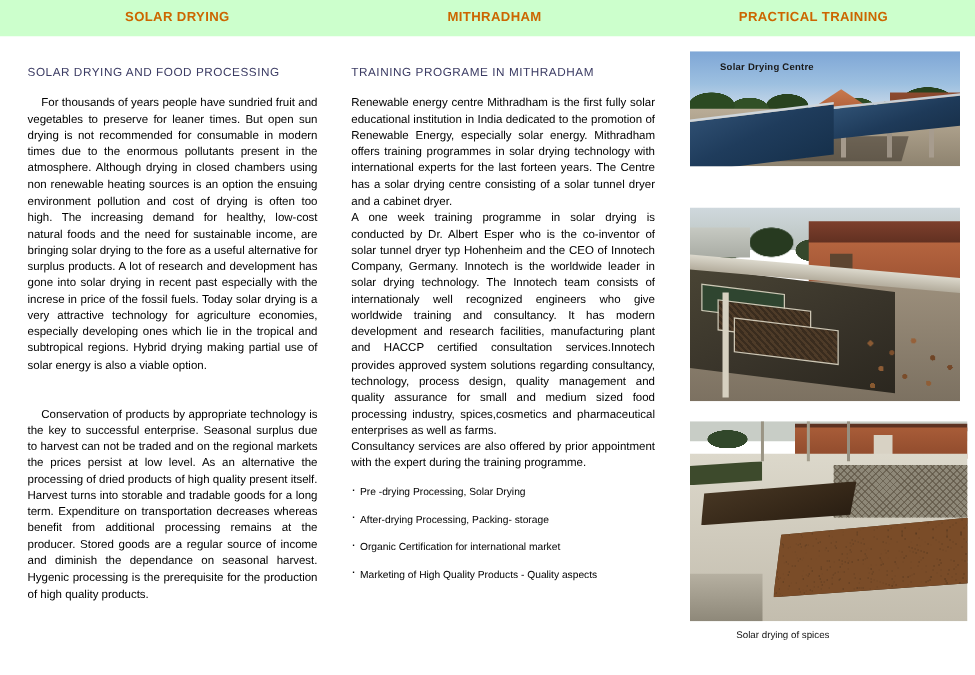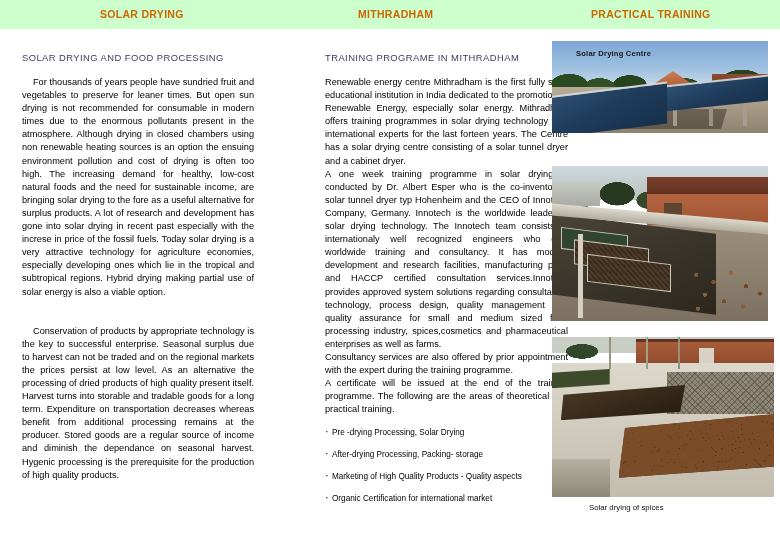--- a/index.html
+++ b/index.html
@@ -36,21 +36,21 @@
   #hdr-1 { left: 100px; }
   #hdr-2 { left: 358px; }
   #hdr-3 { left: 591px; }
 
   
   .col {
     position: absolute;
     top: 52px;
   }
   #col-left  { left: 22px;  width: 232px; }
-  #col-mid   { left: 281px; width: 243px; margin-left: 44px; }
+  #col-mid   { left: 281px; width: 243px; }
 
   .sub-heading {
     font-size: 9.4px;
     color: #3b3b63;
     letter-spacing: 0.45px;
     margin: 0 0 13px 0;
     white-space: nowrap;
   }
 
   .para {
@@ -315,26 +315,25 @@
   <div class="sub-heading">SOLAR DRYING AND FOOD PROCESSING</div>
   <p class="para indent">For thousands of years people have sundried fruit and vegetables to preserve for leaner times. But open sun drying is not recommended for consumable in modern times due to the enormous pollutants present in the atmosphere. Although drying in closed chambers using non renewable heating sources is an option the ensuing environment pollution and cost of drying is often too high. The increasing demand for healthy, low-cost natural foods and the need for sustainable income, are bringing solar drying to the fore as a useful alternative for surplus products. A lot of research and development has gone into solar drying in recent past especially with the increse in price of the fossil fuels. Today solar drying is a very attractive technology for agriculture economies, especially developing ones which lie in the tropical and subtropical regions. Hybrid drying making partial use of solar energy is also a viable option.</p>
   <p class="para indent">Conservation of products by appropriate technology is the key to successful enterprise. Seasonal surplus due to harvest can not be traded and on the regional markets the prices persist at low level. As an alternative the processing of dried products of high quality present itself. Harvest turns into storable and tradable goods for a long term. Expenditure on transportation decreases whereas benefit from additional processing remains at the producer. Stored goods are a regular source of income and diminish the dependance on seasonal harvest. Hygenic processing is the prerequisite for the production of high quality products.</p>
 </div>
 
 <div class="col" id="col-mid">
   <div class="sub-heading">TRAINING PROGRAME IN MITHRADHAM</div>
   <p class="para">Renewable energy centre Mithradham is the first fully solar educational institution in India dedicated to the promotion of Renewable Energy, especially solar energy. Mithradham offers training programmes in solar drying technology with international experts for the last forteen years. The Centre has a solar drying centre consisting of a solar tunnel dryer and a cabinet dryer.</p>
   <p class="para tight" style="margin-top:0">A one week training programme in solar drying is conducted by Dr. Albert Esper who is the co-inventor of solar tunnel dryer typ Hohenheim and the CEO of Innotech Company, Germany. Innotech is the worldwide leader in solar drying technology. The Innotech team consists of internationaly well recognized engineers who give worldwide training and consultancy. It has modern development and research facilities, manufacturing plant and HACCP certified consultation services.Innotech provides approved system solutions regarding consultancy, technology, process design, quality management and quality assurance for small and medium sized food processing industry, spices,cosmetics and pharmaceutical enterprises as well as farms.</p>
   <p class="para tight" style="margin-top:0">Consultancy services are also offered by prior appointment with the expert during the training programme.</p>
-  <p class="para tight" style="margin-top:0">A certificate will be issued at the end of the training programme. The following are the areas of theoretical and practical training.</p>
   <ul class="bullet-list">
     <li>Pre -drying Processing,  Solar  Drying</li>
     <li>After-drying Processing, Packing- storage</li>
+    <li>Organic Certification  for international market</li>
     <li>Marketing of High Quality Products - Quality aspects</li>
-    <li>Organic Certification  for international market</li>
   </ul>
 </div>
 
 <div class="photo" id="photo-1">
   <div class="p1-sky"></div>
   <div class="p1-trees"></div>
   <div class="p1-roof"></div>
   <div class="p1-wall"></div>
   <div class="p1-ground"></div>
   <div class="p1-shadow"></div>

